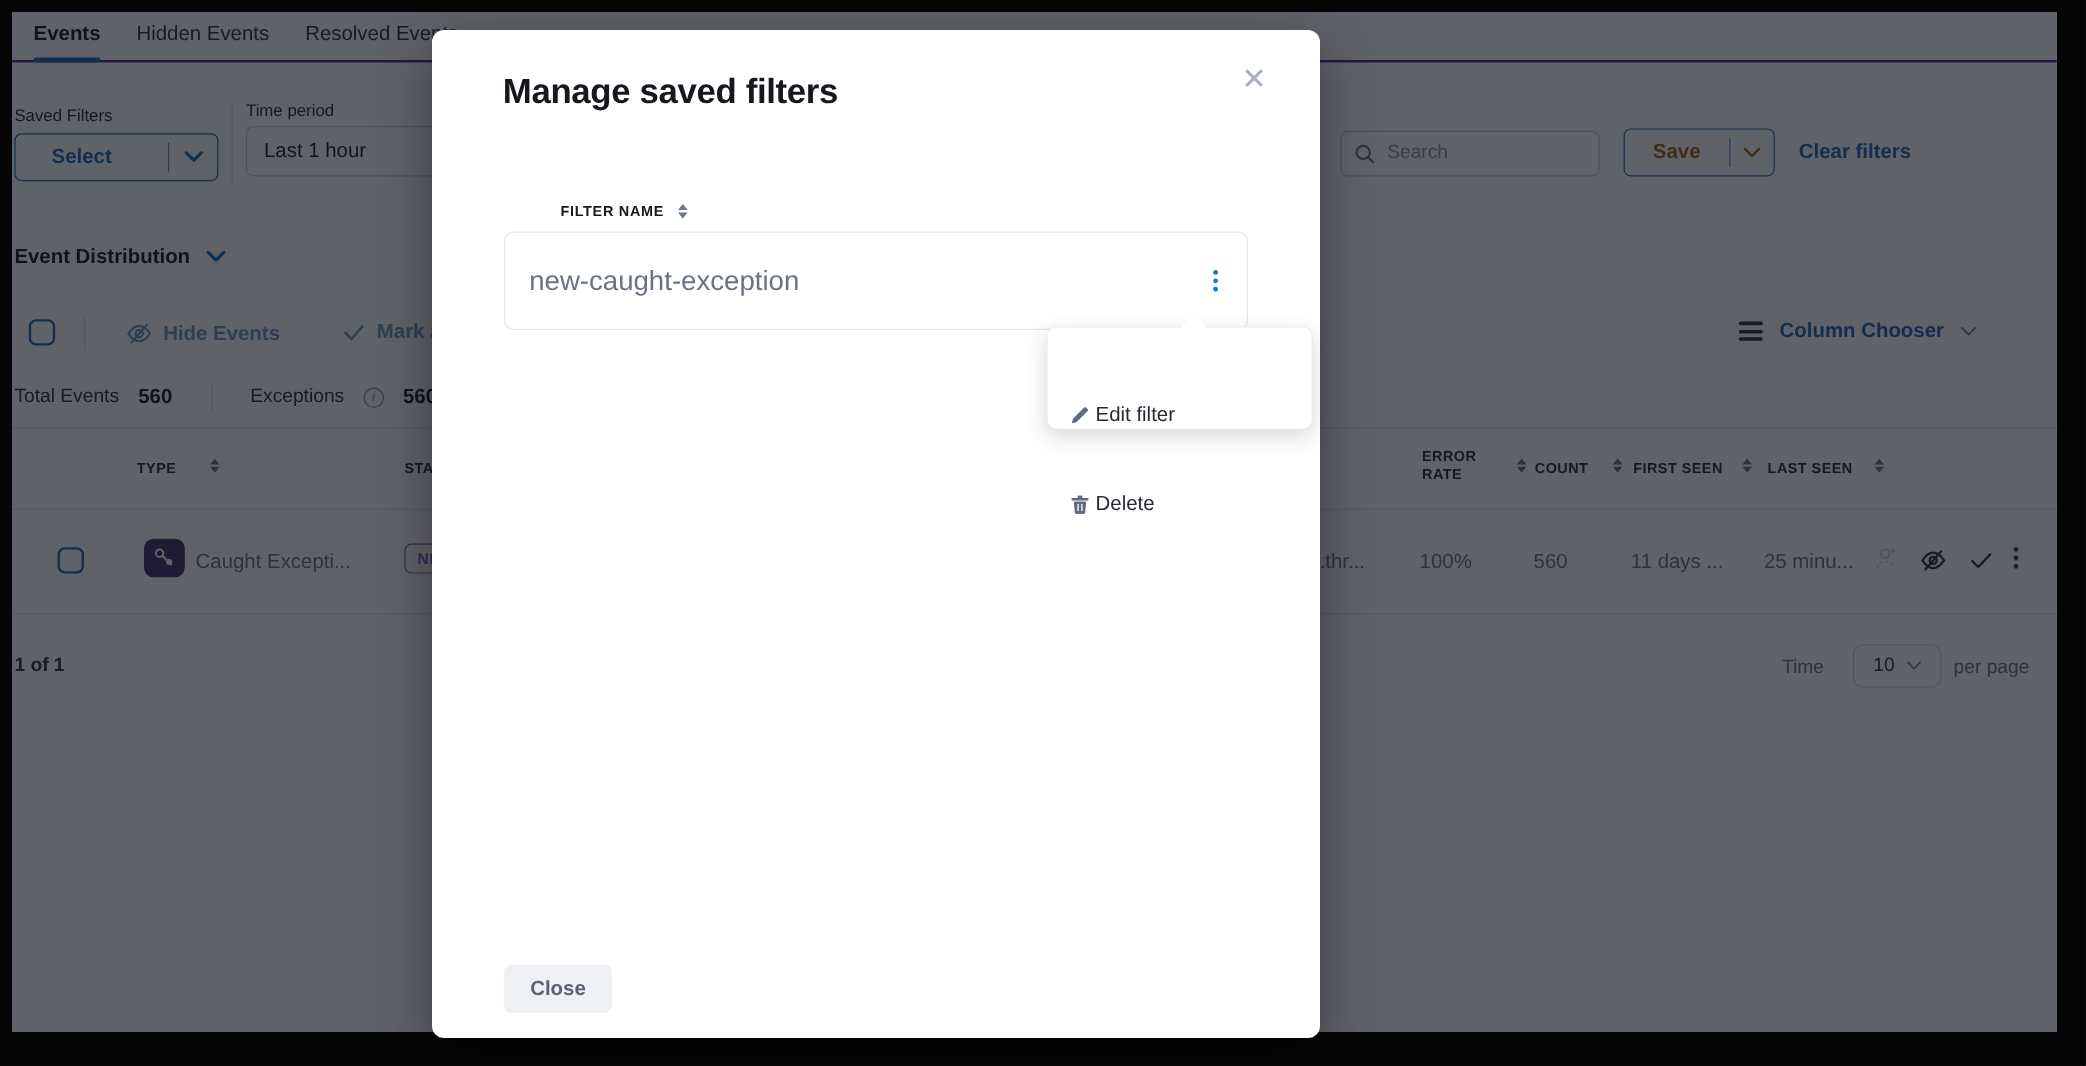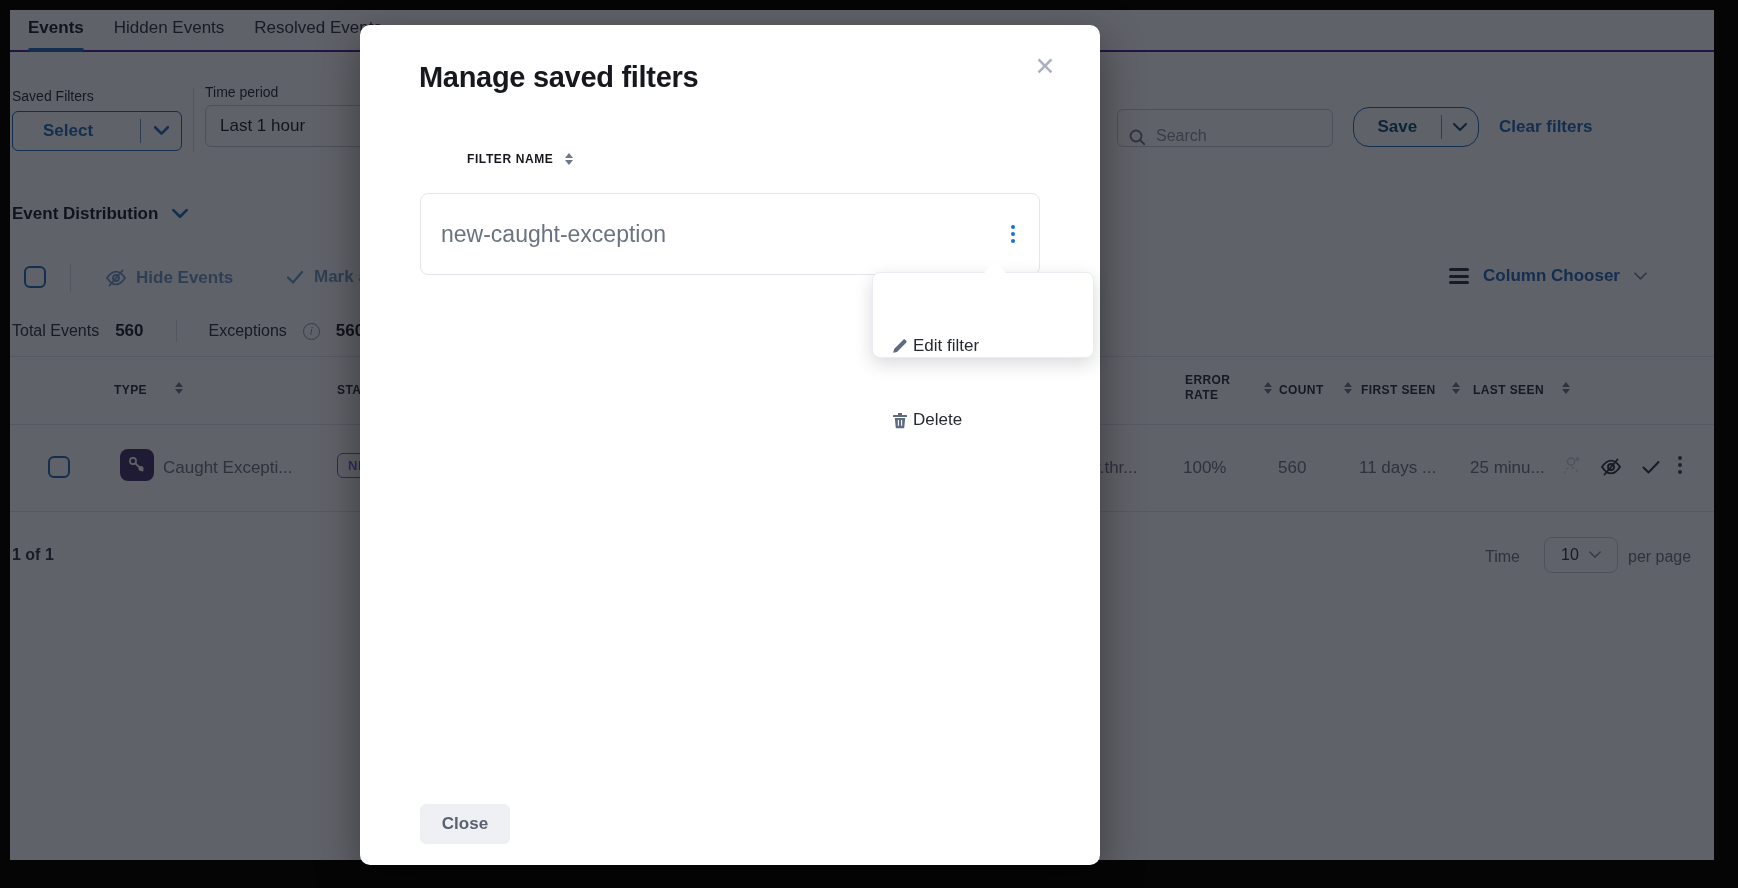--- a/index.html
+++ b/index.html
@@ -14,24 +14,24 @@
   .tab.active{font-weight:bold;color:#16181d;}
   .tab.active::after{content:"";position:absolute;left:0;right:0;bottom:-2px;height:4px;border-radius:3px;background:#2066b2;}
 
   .field-label{position:absolute;font-size:14px;color:#1f242c;}
   .select-split{position:absolute;left:2px;top:101px;width:170px;height:40px;border:1.5px solid #2066b2;border-radius:6px;display:flex;align-items:center;color:#2066b2;}
   .select-split .lbl{font-weight:bold;font-size:17px;padding-left:30px;flex:1;}
   .select-split .sep{width:1.5px;height:24px;background:#2066b2;opacity:.7;}
   .select-split .chev{width:40px;display:flex;justify-content:center;}
   .vdiv-top{position:absolute;left:183px;top:78px;width:1px;height:64px;background:#d8dce2;}
   .tp-select{position:absolute;left:195px;top:95px;width:200px;height:42px;border:1px solid #c4cad3;border-radius:6px;background:#fff;display:flex;align-items:center;padding-left:14px;font-size:17px;color:#1a1d21;}
-  .search{position:absolute;left:1107px;top:99px;width:216px;height:38px;border:1px solid #c4cad3;border-radius:6px;background:#fff;display:flex;align-items:flex-end;gap:8px;padding:0 10px;}
+  .search{position:absolute;left:1107px;top:99px;width:216px;height:38px;border:1px solid #c4cad3;border-radius:6px;background:#fff;display:flex;align-items:center;gap:8px;padding:0 10px;}
   .search input{border:0;outline:0;flex:1;font-size:16px;color:#2a2f38;background:transparent;}
   .search input::placeholder{color:#8a92a0;}
-  .save-split{position:absolute;left:1343px;top:97px;width:126px;height:40px;border:1.5px solid #2066b2;border-radius:16px;display:flex;align-items:center;color:#0c4a6e;background:transparent;}
+  .save-split{position:absolute;left:1343px;top:97px;width:126px;height:40px;border:1.5px solid #2066b2;border-radius:6px;display:flex;align-items:center;color:#a16207;background:transparent;}
   .save-split .lbl{font-weight:bold;font-size:17px;flex:1;text-align:center;}
   .save-split .sep{width:1.5px;height:24px;background:#2066b2;opacity:.7;}
   .save-split .chev{width:36px;display:flex;justify-content:center;}
   .clear-filters{position:absolute;left:1489px;top:107px;font-size:17px;font-weight:bold;color:#2066b2;cursor:pointer;}
 
   .evt-dist{position:absolute;left:2px;top:194px;display:flex;align-items:center;gap:14px;font-size:17px;font-weight:bold;color:#16181d;}
   .evt-dist .chev{color:#2066b2;}
   .cbx{position:absolute;width:22px;height:22px;border:2px solid #2066b2;border-radius:6px;background:transparent;}
   .bulk-div{position:absolute;left:60px;top:254px;width:1px;height:28px;background:#d8dce2;}
   .bulk-act{position:absolute;display:flex;align-items:center;gap:9px;font-size:17px;font-weight:bold;color:#4a7bb0;opacity:.8;}
@@ -66,21 +66,21 @@
   .pg-info{position:absolute;left:2px;top:536px;font-size:16px;font-weight:bold;color:#2b313b;}
   .pg-show{position:absolute;left:1475px;top:538px;font-size:16px;color:#6a7280;}
   .pg-select{position:absolute;left:1534px;top:527px;width:74px;height:36px;border:1px solid #c9ced6;border-radius:8px;display:flex;align-items:center;justify-content:center;gap:10px;font-size:16px;color:#2a2f38;background:transparent;}
   .pg-select .chev{color:#8a919e;}
   .pg-per{position:absolute;left:1618px;top:538px;font-size:16px;color:#6a7280;}
 
   
   .modal{position:absolute;left:360px;top:25px;width:740px;height:840px;background:#fff;border-radius:10px;box-shadow:0 14px 44px rgba(0,0,0,.4);z-index:10;}
   .modal-title{position:absolute;left:59px;top:36px;font-size:29px;font-weight:bold;color:#16181d;letter-spacing:-.3px;}
   .modal-x{position:absolute;left:668px;top:24px;width:34px;height:34px;display:flex;align-items:center;justify-content:center;font-size:25px;color:#a9aec6;cursor:pointer;}
-  .fn-head{position:absolute;left:80px;top:127px;display:flex;align-items:center;gap:12px;padding-left:27px;}
+  .fn-head{position:absolute;left:80px;top:144px;display:flex;align-items:center;gap:12px;padding-left:27px;}
   .fn-head .lbl{font-size:12px;font-weight:bold;color:#16181d;letter-spacing:.6px;}
   .fn-head .sort{position:static;}
   .filter-card{position:absolute;left:60px;top:168px;width:620px;height:82px;border:1px solid #e3e6ec;border-radius:8px;}
   .filter-row{display:flex;align-items:center;justify-content:space-between;height:100%;padding:0 24px 0 20px;}
   .filter-row .name{font-size:23px;color:#6a7382;}
   .filter-row .kebab{color:#1374d6;}
   .modal-close-btn{position:absolute;left:60px;top:779px;width:90px;height:40px;background:#eef0f4;border:0;border-radius:6px;font-size:17px;font-weight:bold;color:#5a6170;cursor:pointer;}
 
   
   .menu{position:absolute;left:872px;top:272px;width:222px;height:86px;background:#fff;border:1px solid #eaecf1;border-radius:8px;box-shadow:0 6px 18px rgba(20,24,40,.16);z-index:20;padding-top:9px;}

